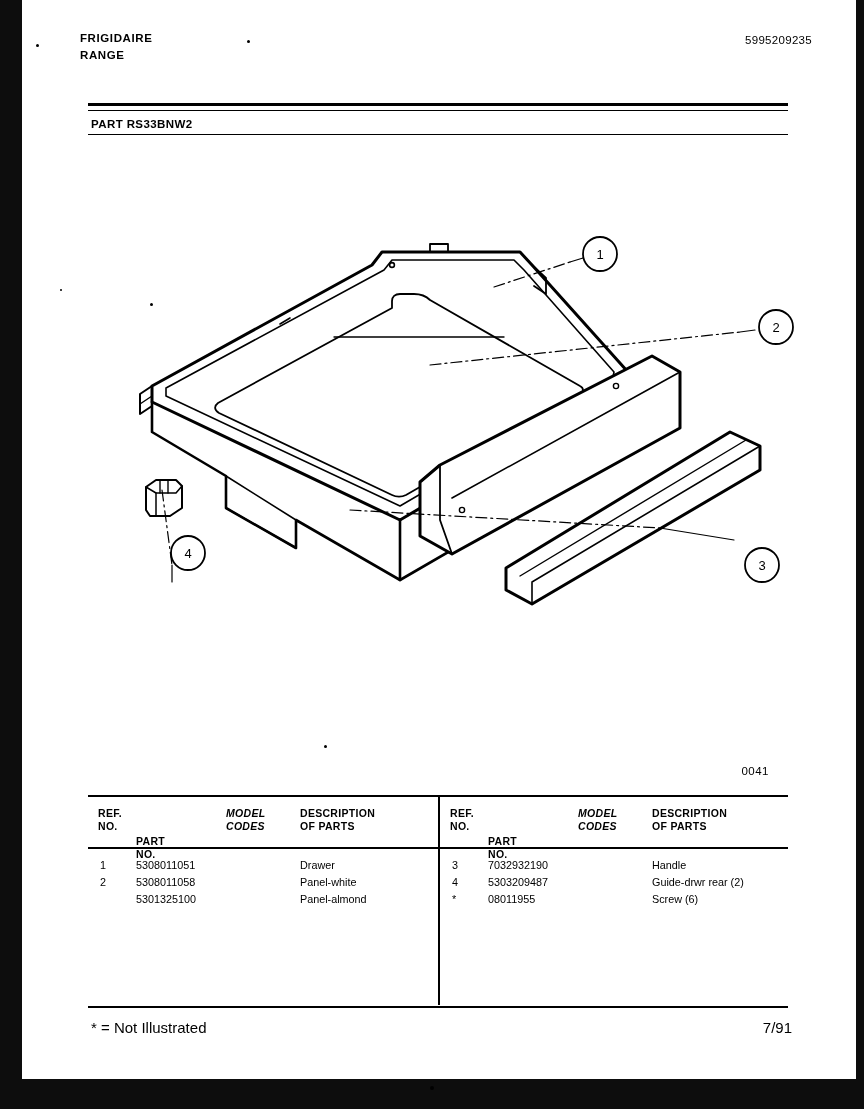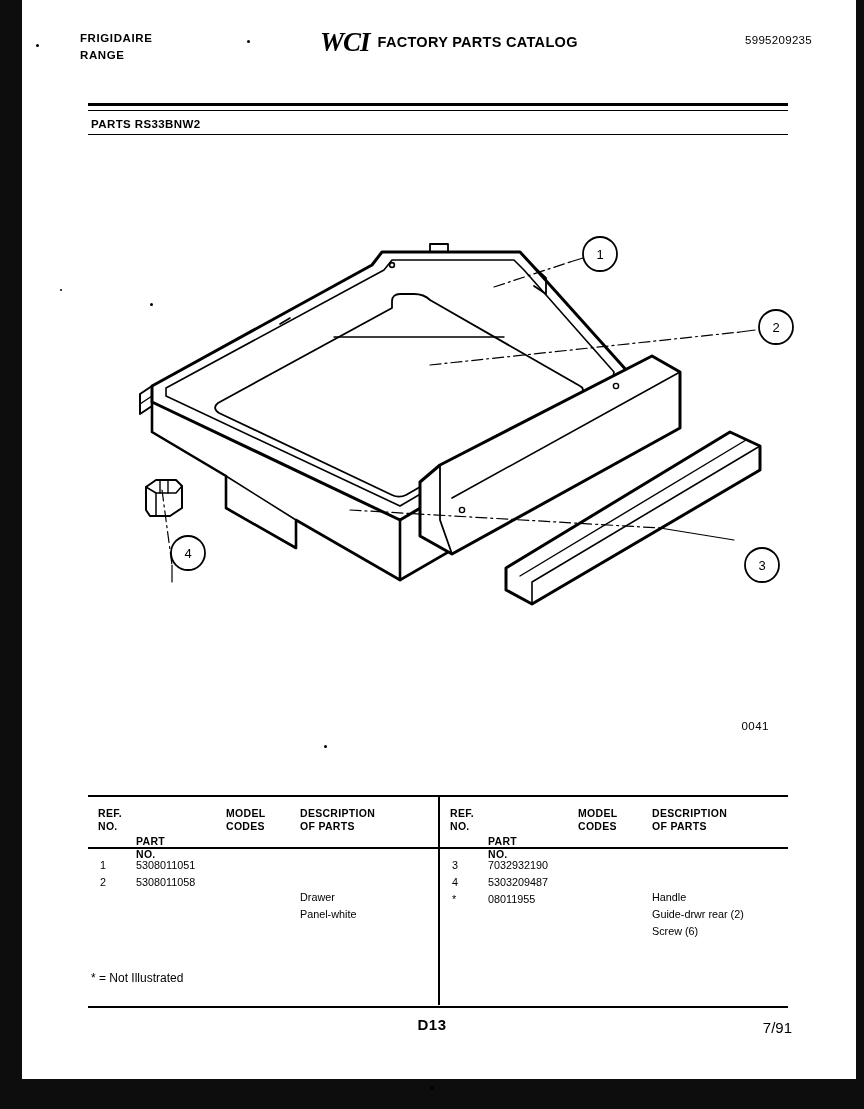--- a/index.html
+++ b/index.html
@@ -106,21 +106,21 @@
   }
 
   
   .diagram {
     position: absolute;
     left: 100px; top: 190px;
     width: 700px; height: 470px;
   }
   .fig-code {
     position: absolute;
-    right: 95px; top: 720px;
+    right: 95px; top: 765px;
     font-size: 11.5px;
     letter-spacing: 0.5px;
   }
 
   
   .table-area {
     position: absolute;
     left: 88px; top: 795px;
     width: 700px; height: 215px;
   }
@@ -155,41 +155,41 @@
   .hdr-row {
     position: absolute;
     top: 12px;
     font-size: 10.5px;
     font-weight: bold;
     line-height: 13px;
     letter-spacing: 0.3px;
   }
   .h-ref { left: 10px; width: 40px; }
   .h-part { left: 48px; width: 80px; margin-top: 28px; }
-  .h-model { left: 138px; width: 70px; }
+  .h-model { left: 138px; width: 70px; font-style: italic; }
   .h-desc { left: 212px; width: 130px; }
 
   .data-rows {
     position: absolute;
     top: 62px;
     left: 0; width: 348px;
     font-size: 10.8px;
     line-height: 17px;
   }
   .drow { position: relative; height: 17px; }
   .d-ref { position: absolute; left: 12px; width: 30px; text-align: left; }
   .d-part { position: absolute; left: 48px; width: 90px; }
   .d-model { position: absolute; left: 142px; width: 66px; }
-  .d-desc { position: absolute; left: 212px; width: 140px; margin-top: 32px; }
+  .d-desc { position: absolute; left: 212px; width: 140px; }
 
   
   .foot-note {
     position: absolute;
-    left: 91px; top: 971px;
-    font-size: 12px;
+    left: 91px; top: 1019px;
+    font-size: 15px;
   }
   .foot-page {
     position: absolute;
     left: 0; top: 1016px;
     width: 864px;
     text-align: center;
     font-size: 15px;
     font-weight: bold;
     letter-spacing: 0.5px;
   }
@@ -216,30 +216,26 @@
   <div class="specks" style="left:60px;top:289px;width:2px;height:2px;"></div>
   <div class="specks" style="left:150px;top:303px;width:3px;height:3px;"></div>
   <div class="specks" style="left:324px;top:745px;width:3px;height:3px;"></div>
   <div class="specks" style="left:430px;top:1086px;width:4px;height:4px;"></div>
 
   <div class="hdr-brand">
     <div>FRIGIDAIRE</div>
     <div>RANGE</div>
   </div>
 
-  <div class="hdr-center">
-    <span class="wci-logo">WCI</span>
-    <span class="hdr-catalog">FACTORY PARTS CATALOG</span>
-  </div>
 
   <div class="hdr-number">5995209235</div>
 
   <div class="rule-thick" style="top:103px;"></div>
   <div class="rule-thin" style="top:110px;"></div>
-  <div class="model-line">PARTS RS33BNW2</div>
+  <div class="model-line">PART RS33BNW2</div>
   <div class="rule-thin" style="top:134px;"></div>
 
   <div class="diagram">
     <svg width="700" height="470" viewBox="0 0 700 470">
       <g fill="none" stroke="#000" stroke-width="2.2" stroke-linejoin="round" stroke-linecap="round">
 
         <path d="M 272 75 L 282 62 L 420 62 L 432 75 L 528 182 L 528 196 L 300 330 L 52 212 L 52 196 Z" stroke-width="3" fill="#fff"></path>
 
         <path d="M 284 80 L 292 70 L 414 70 L 424 80 L 514 182 L 512 192 L 300 316 L 66 206 L 66 198 Z" stroke-width="1.6"></path>
 
@@ -342,20 +338,26 @@
           <span class="d-part">5308011051</span>
           <span class="d-model"></span>
           <span class="d-desc">Drawer</span>
         </div>
         <div class="drow">
           <span class="d-ref">2</span>
           <span class="d-part">5308011058</span>
           <span class="d-model"></span>
           <span class="d-desc">Panel-white</span>
         </div>
+        <div class="drow">
+          <span class="d-ref"></span>
+          <span class="d-part">5301325100</span>
+          <span class="d-model"></span>
+          <span class="d-desc">Panel-almond</span>
+        </div>
       </div>
     </div>
 
     <div class="col-block col-right">
       <div class="hdr-row h-ref">
         <div>REF.</div>
         <div>NO.</div>
       </div>
       <div class="hdr-row h-part">
         <div>PART</div>
@@ -387,16 +389,15 @@
           <span class="d-ref">*</span>
           <span class="d-part">08011955</span>
           <span class="d-model"></span>
           <span class="d-desc">Screw (6)</span>
         </div>
       </div>
     </div>
   </div>
 
   <div class="foot-note">* = Not Illustrated</div>
-  <div class="foot-page">D13</div>
   <div class="foot-date">7/91</div>
 
 </div>
 
 </body></html>

